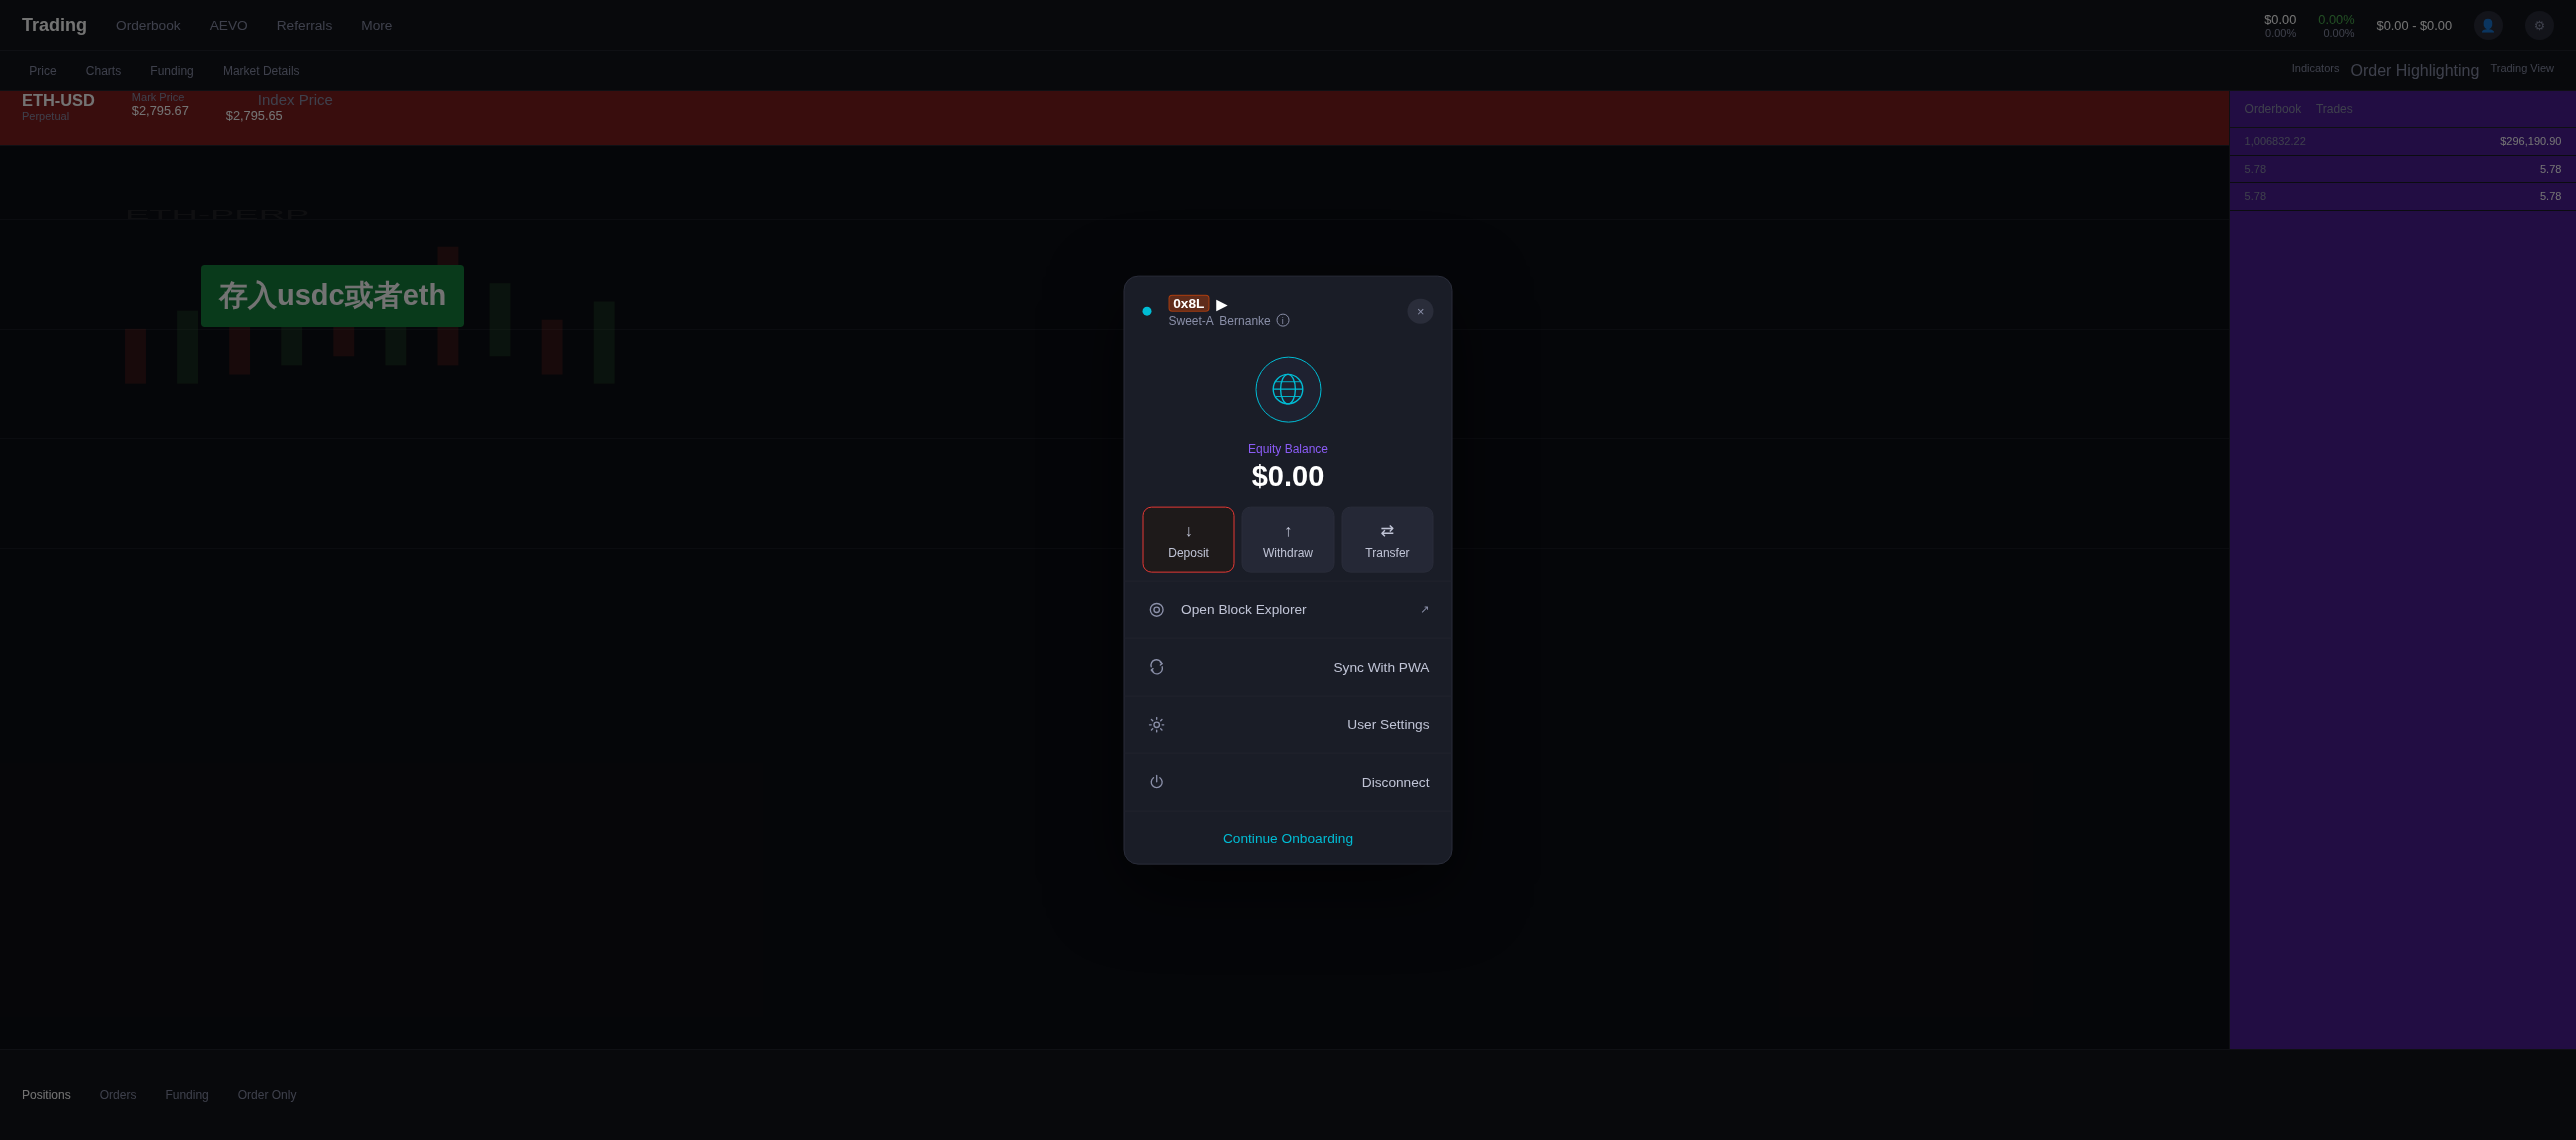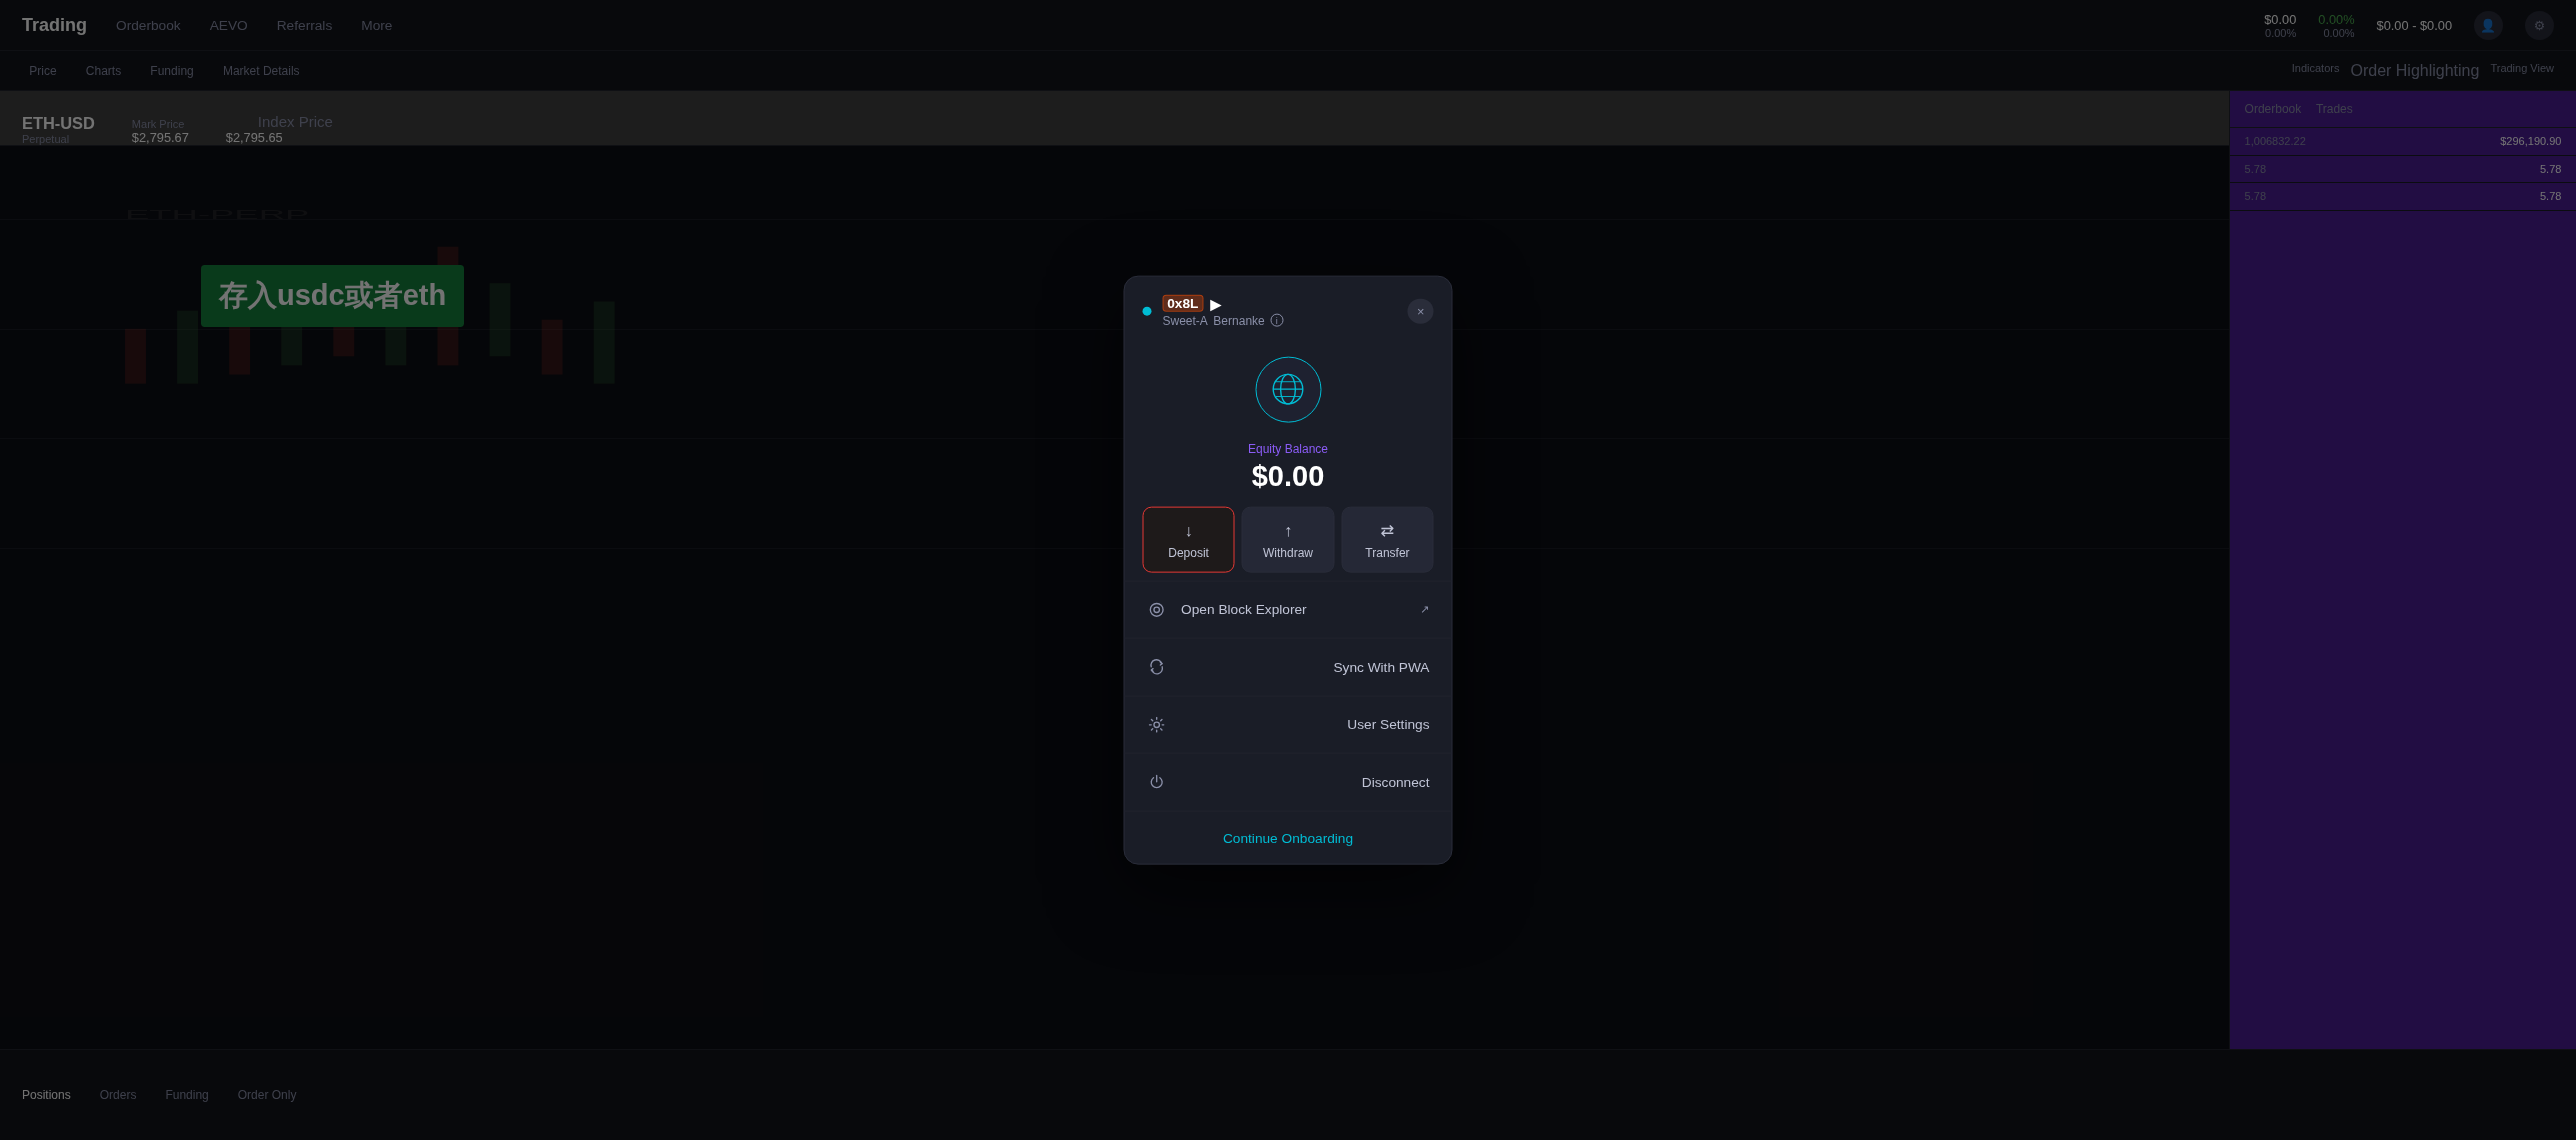--- a/index.html
+++ b/index.html
@@ -97,24 +97,24 @@
       border-radius: 3.7px;
     }
 
     
     .market-bar {
       position: absolute;
       top: 91px;
       left: 0;
       right: 0;
       height: 55px;
-      background: #404040;
+      background: #7f1d1d;
       border-bottom: 0.9px solid #22242e;
       display: flex;
-      align-items: flex-end;
+      align-items: flex-start;
       padding: 0 22px;
       gap: 37px;
       z-index: 1;
     }
 
     .market-pair {
       color: #fff;
       font-size: 16.4px;
       font-weight: 600;
     }
@@ -155,21 +155,21 @@
       z-index: 20;
       overflow: hidden;
       box-shadow: 0 22px 73px rgba(0,0,0,0.6);
     }
 
     
     .modal-header {
       display: flex;
       align-items: center;
       padding: 18px 18px 11px 18px;
-      gap: 11px;
+      gap: 17px;
       position: relative;
     }
 
     .wallet-status-dot {
       width: 9px;
       height: 9px;
       border-radius: 50%;
       background: #00bcd4;
       flex-shrink: 0;
     }

